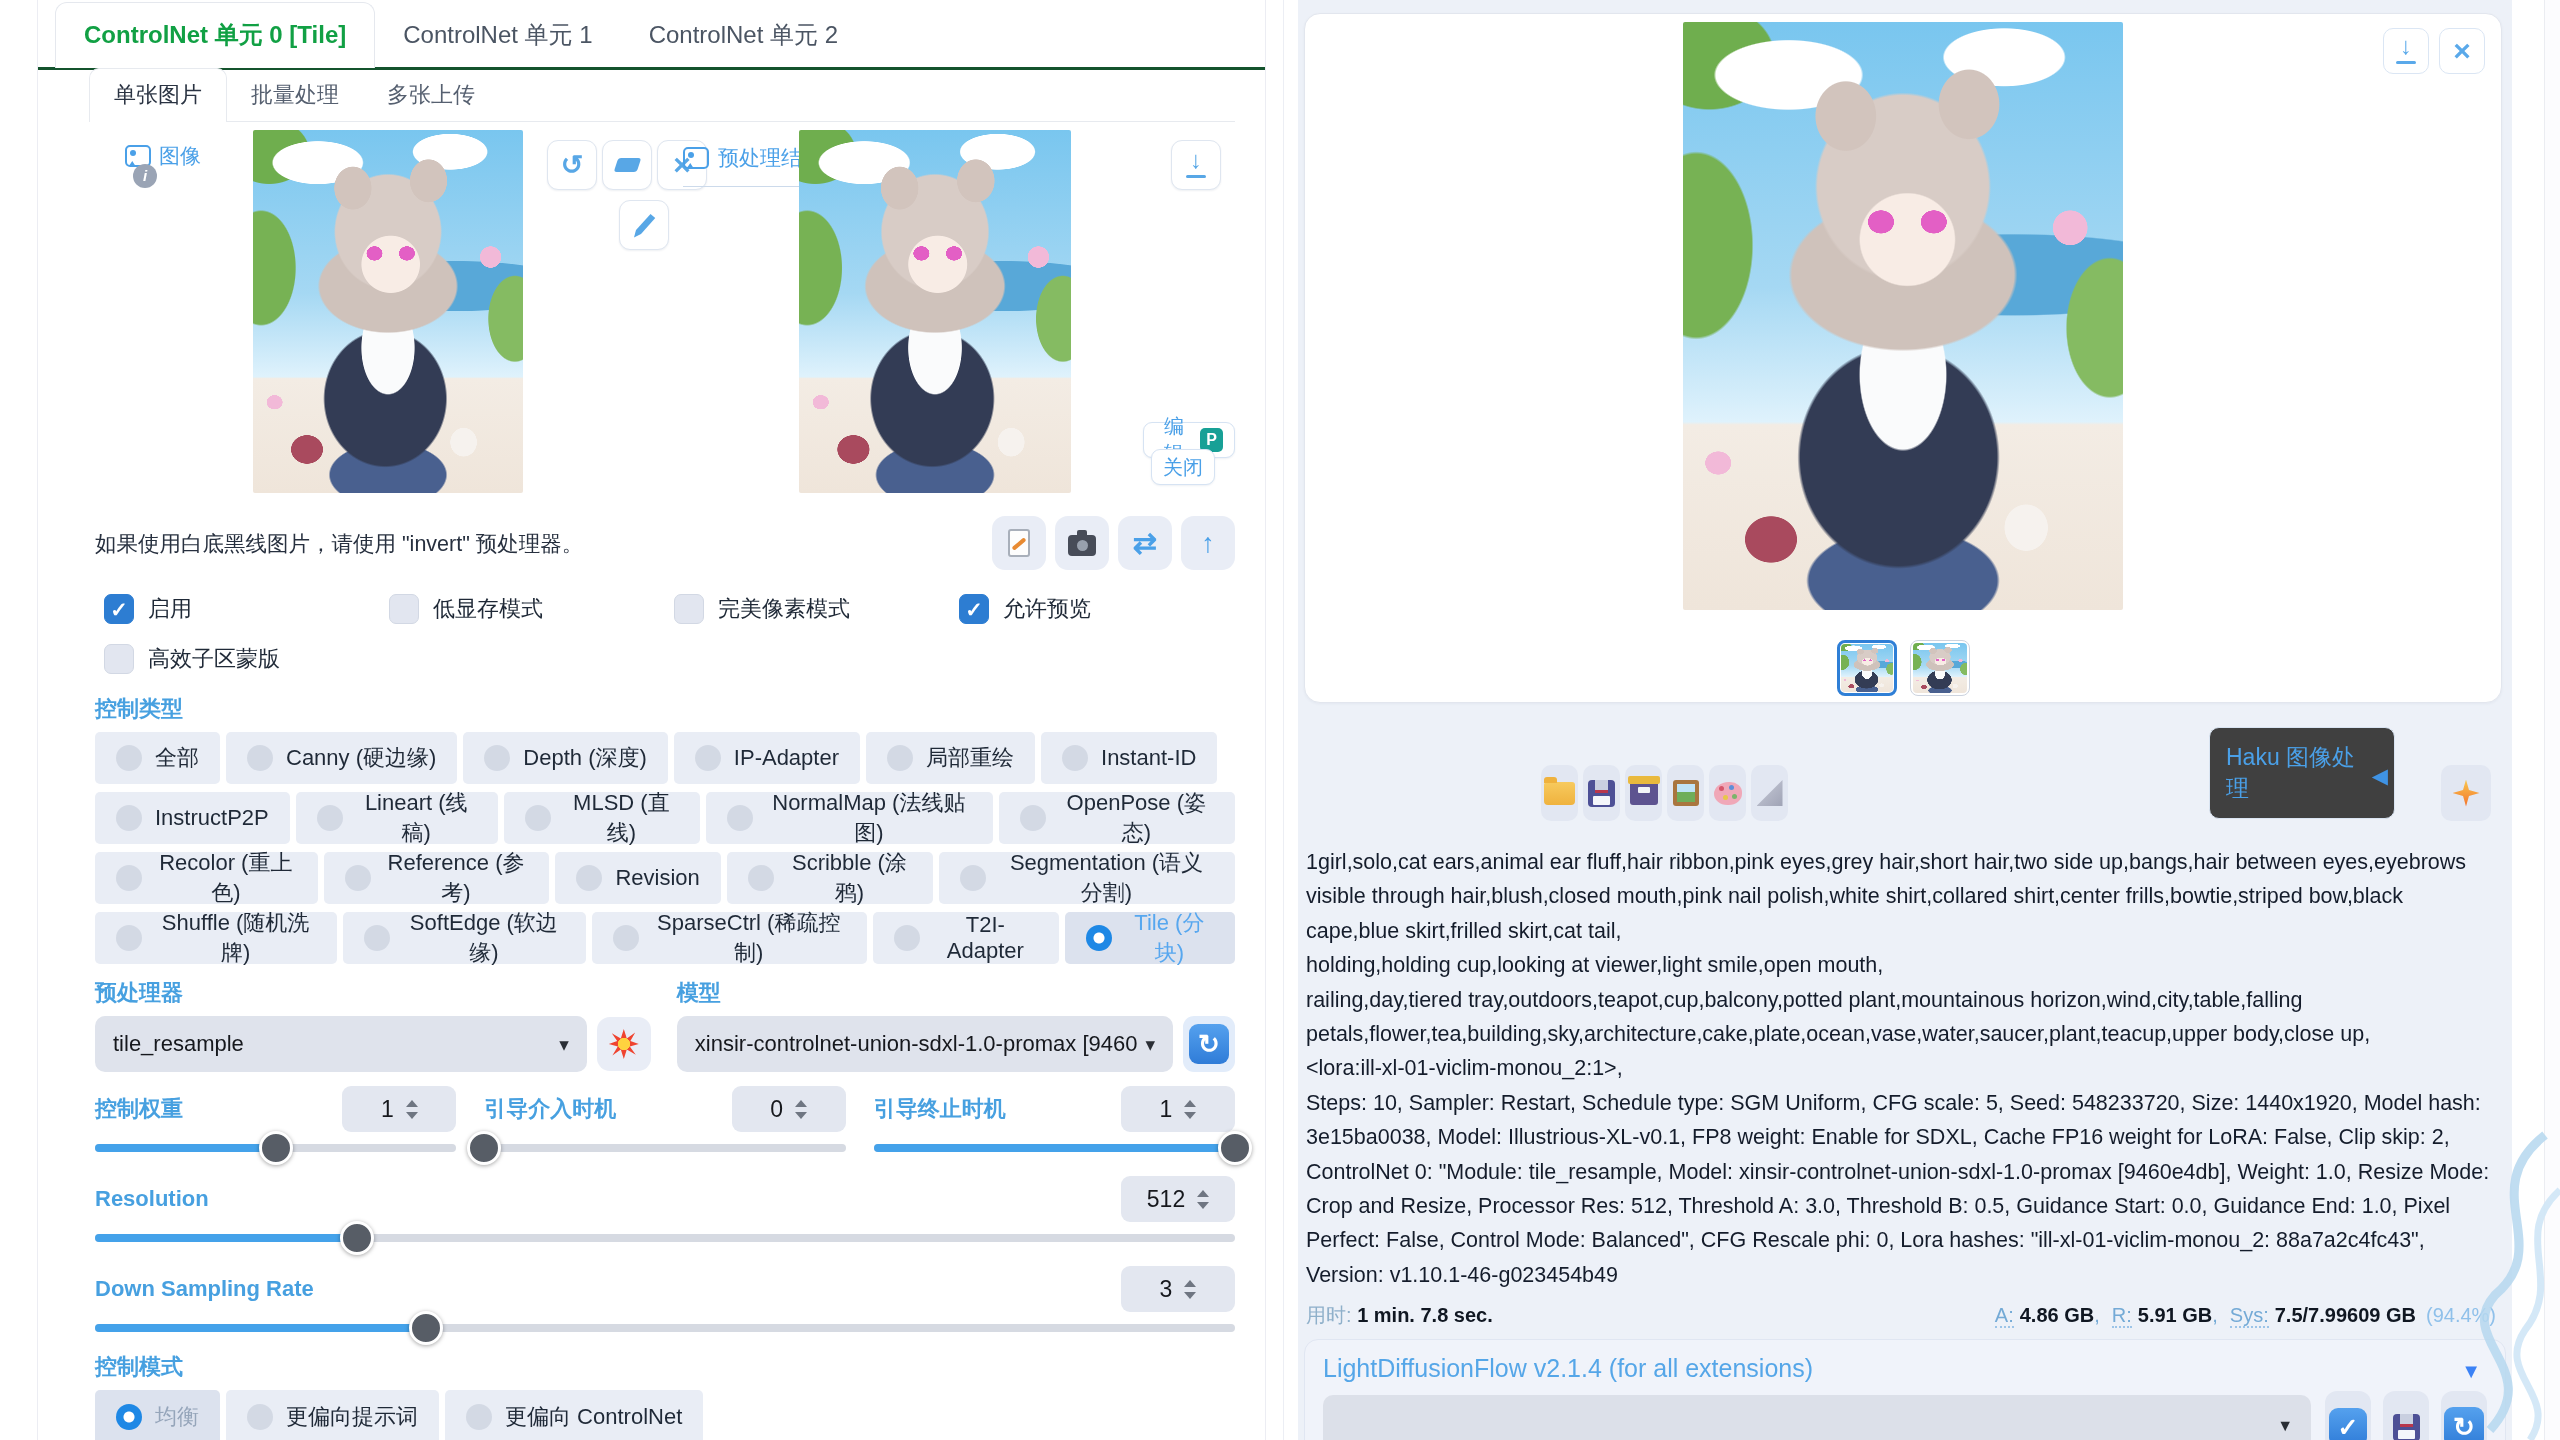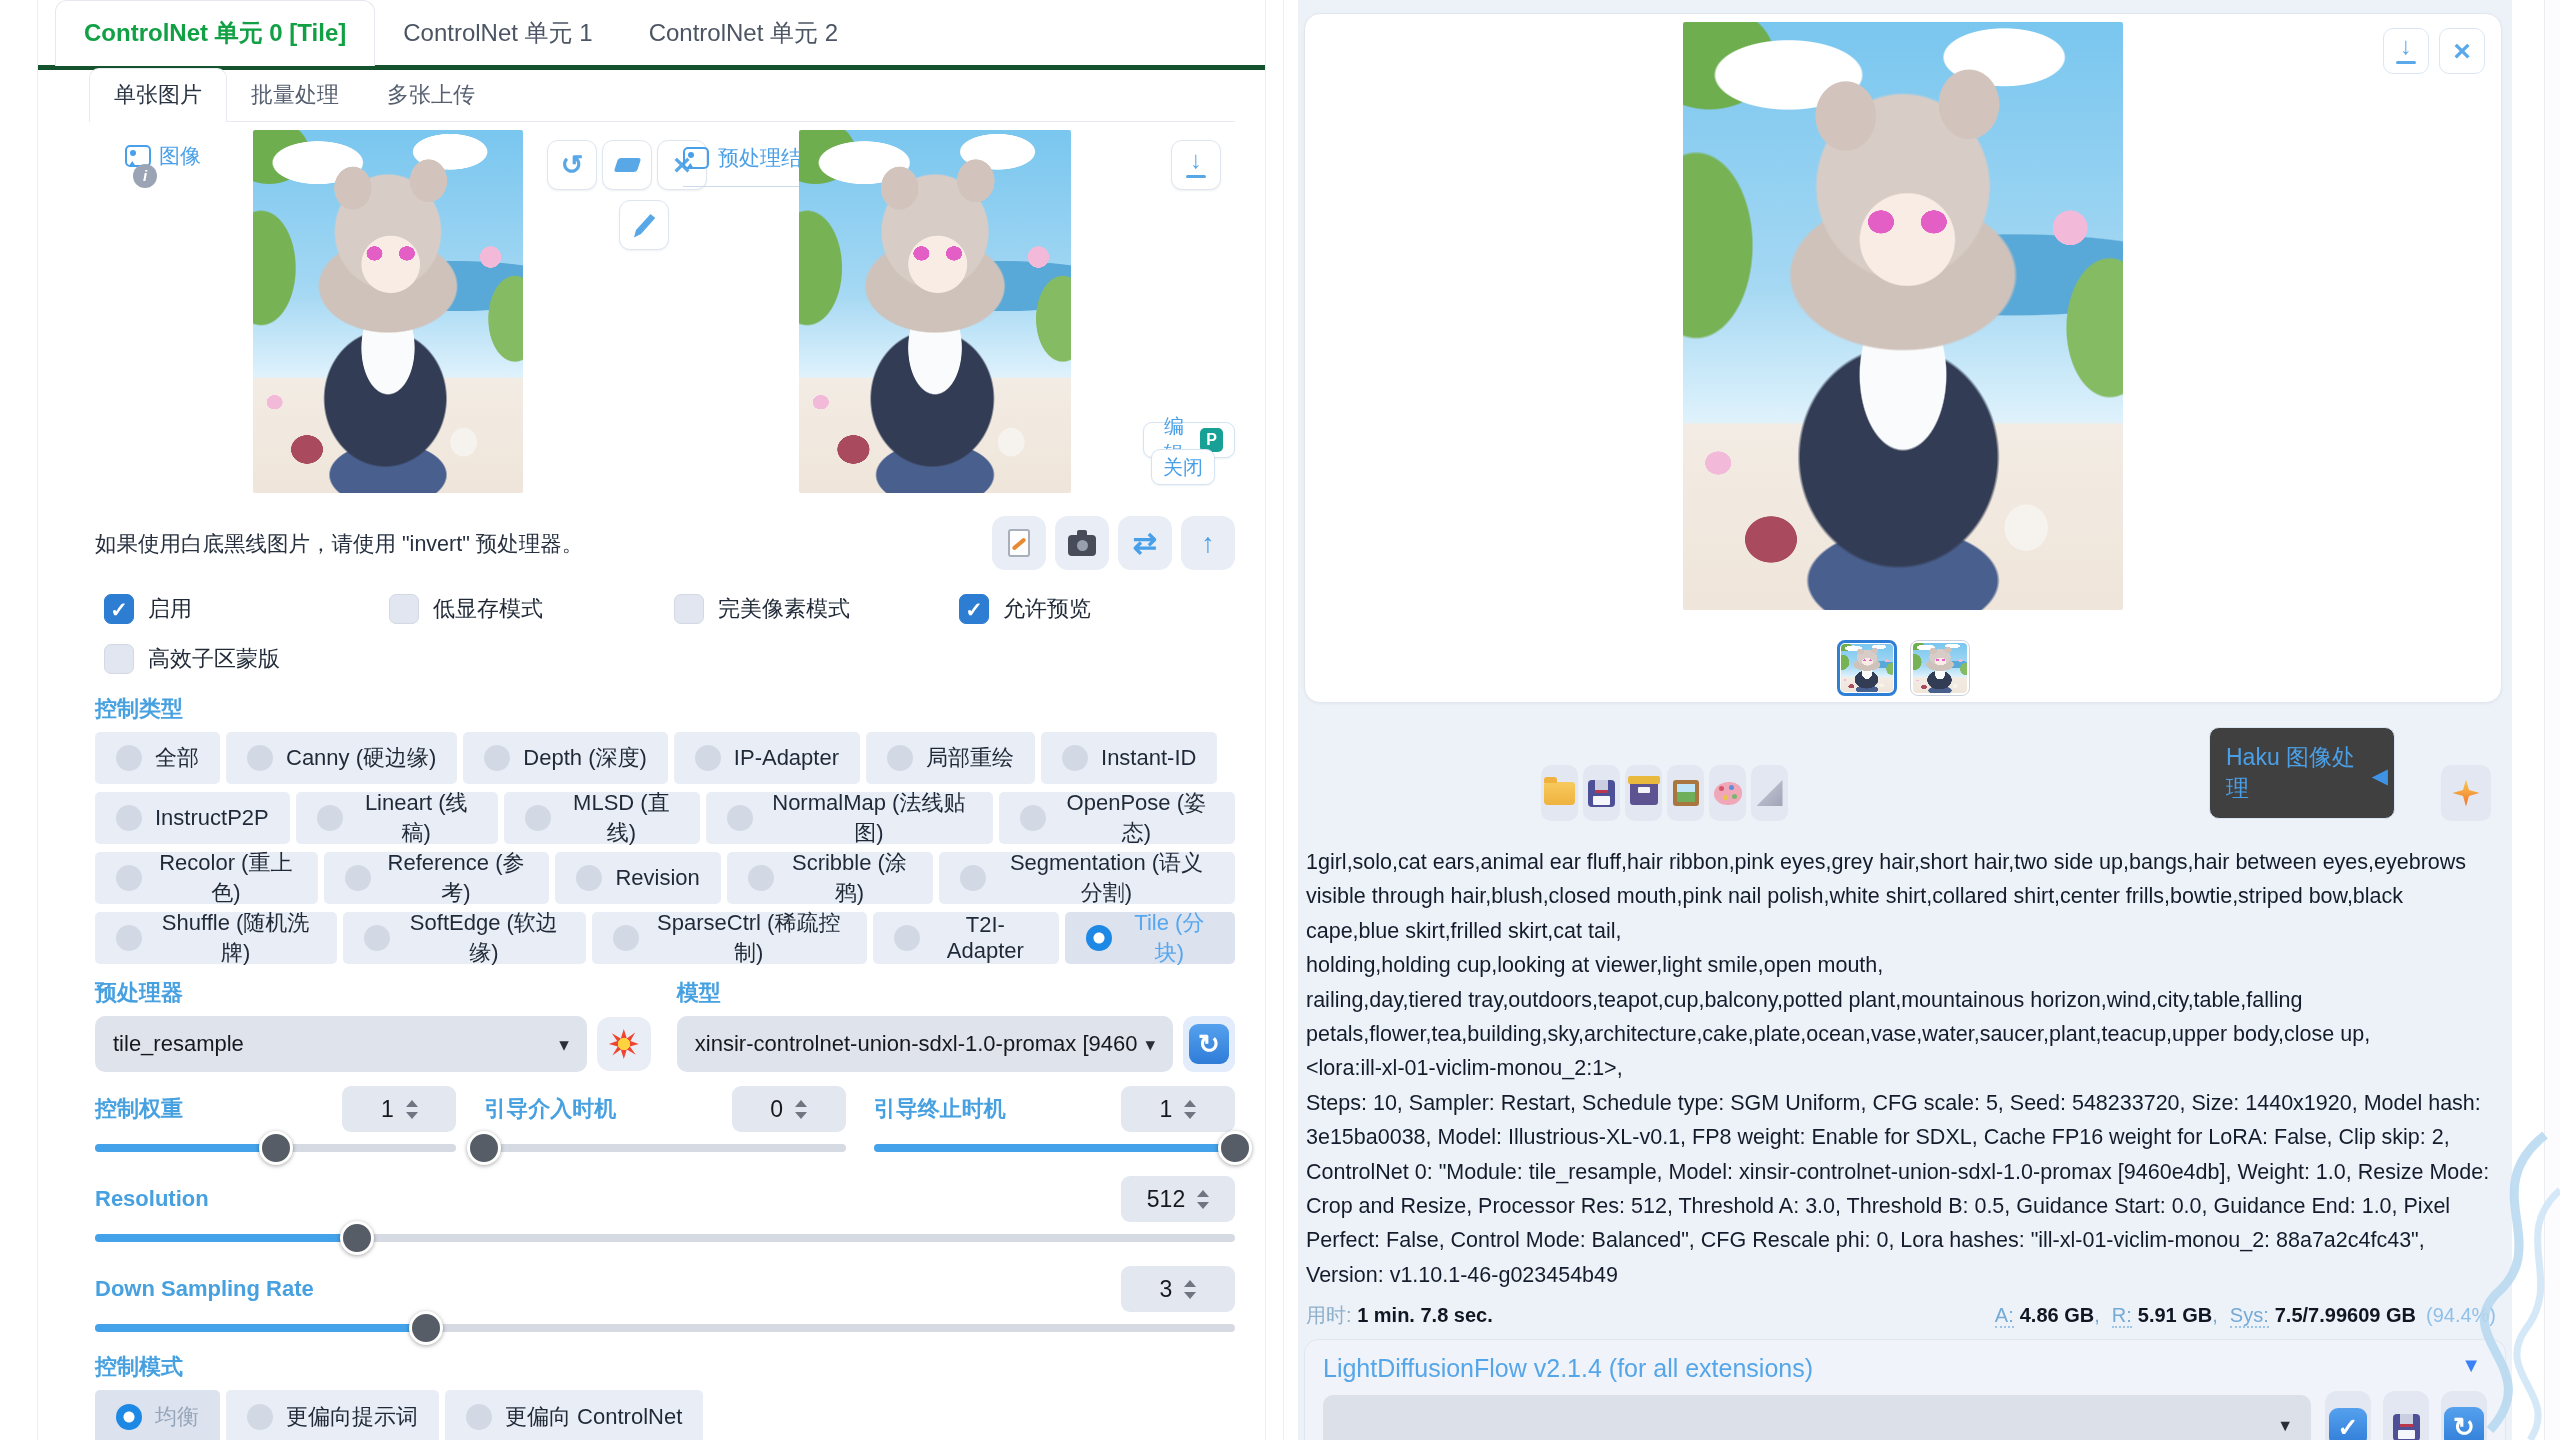--- a/index.html
+++ b/index.html
@@ -3,21 +3,21 @@
 <meta charset="utf-8">
 <style>
   *{box-sizing:border-box;margin:0;padding:0}
   html,body{width:2560px;height:1440px}
   body{position:relative;background:#fff;font-family:"Liberation Sans",sans-serif;overflow:hidden;color:#1f2937}
   button{font-family:inherit;cursor:pointer}
   .icn{display:inline-block;line-height:1}
 
   
   .left-col{position:absolute;left:37px;top:0;width:1229px;height:1440px;background:#fff;border-left:1px solid #ecedf3;border-right:1px solid #ecedf3}
-  .utabs{display:flex;align-items:flex-end;height:70px;border-bottom:5px solid #14532d;padding-left:17px}
+  .utabs{display:flex;align-items:flex-end;height:70px;border-bottom:3px solid #14532d;padding-left:17px}
   .utab{font-size:24px;color:#4b5563;padding:16px 28px;background:transparent;border:none}
   .utab.active{background:#fff;border:1px solid #e5e8ee;border-bottom:none;border-radius:12px 12px 0 0;color:#11a044;font-weight:bold;margin-bottom:-1px;padding-bottom:17px}
   .content{margin-left:57px;width:1140px}
   .mtabs{display:flex;align-items:flex-end;height:52px;border-bottom:1px solid #e7eaef;margin-left:-6px;padding-left:0;width:1146px}
   .mtab{font-size:22px;color:#566070;padding:11px 24px;background:transparent;border:none}
   .mtab.active{background:#fff;border:1px solid #e7eaef;border-bottom:none;border-radius:10px 10px 0 0;color:#2a3342;margin-bottom:-1px;padding-bottom:12px}
 
   .image-row{position:relative;height:372px;margin-top:8px}
   .img-label{position:absolute;left:30px;top:12px;color:#4aa0e8;font-size:21px;display:flex;gap:8px;align-items:center}
   .infopos{position:absolute;left:38px;top:34px}
@@ -102,21 +102,21 @@
   .prompt{padding:0 12px 0 2px;font-size:21.5px;line-height:1.6;color:#141c2b;white-space:pre-wrap;word-break:break-word}
   .perf{display:flex;justify-content:space-between;align-items:center;margin-top:10px;font-size:20px;padding:0 10px 0 2px}
   .plab{color:#8fb0ca}
   .perf b{color:#101722}
   .mem{display:flex;align-items:center}
   .mlab{color:#74aad6;border-bottom:2px dotted #9cc4e8;margin:0 6px 0 10px}
   .msep{color:#74aad6;margin-right:2px}
   .pct{color:#8fc0ea;margin-left:8px}
 
   .ldf{position:relative;margin-top:10px;height:128px;background:#f0f3fa;border:1px solid #e0e6f2;border-radius:14px;padding:14px 18px;overflow:hidden}
-  .ldf-head{display:flex;align-items:flex-start}
+  .ldf-head{display:flex;align-items:flex-end}
   .ldf-t{color:#55a6e8;font-size:25px}
   .ldf-head::after{content:"▼";color:#3b82f6;font-size:20px;margin-left:auto;margin-right:6px}
   .ldf-row{display:flex;gap:14px;margin-top:12px;align-items:flex-start}
   .ldf-row .dd{max-width:1016px}
   .ldf-btns{display:flex;gap:12px;margin-top:-4px}
 
   .gutter{position:absolute;right:0;top:0;width:16px;height:100%;background:#fcfcfe;border-left:1px solid #ebedf2}
   .swirl{position:absolute;right:0;bottom:0;z-index:5;pointer-events:none}
 
   

